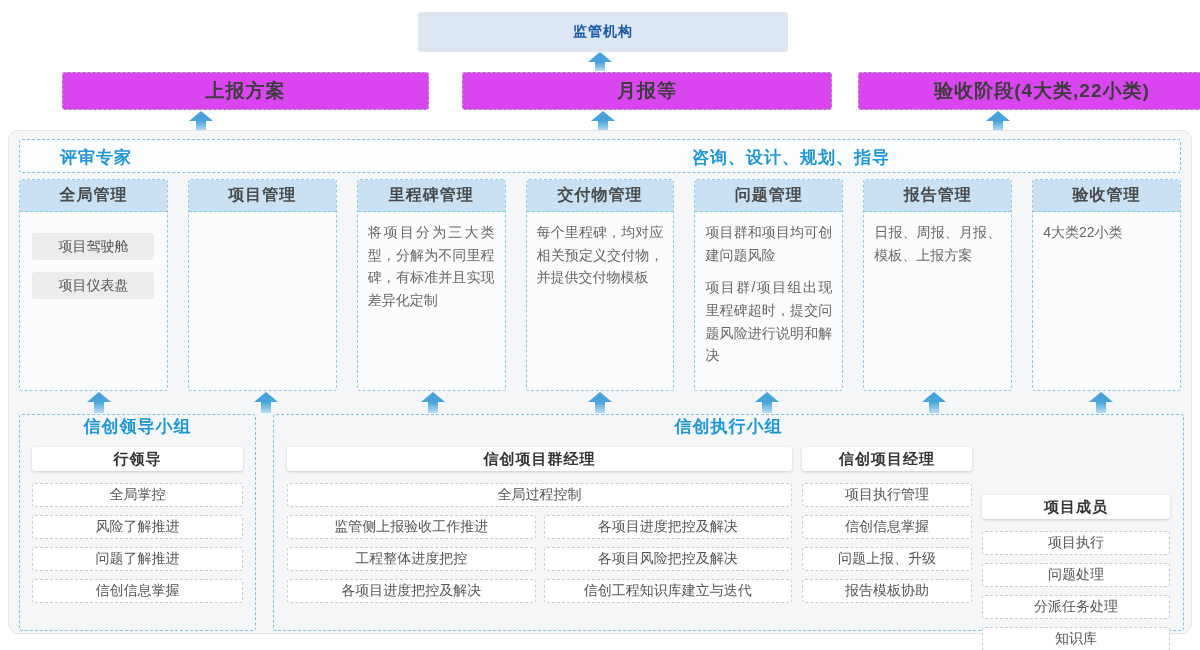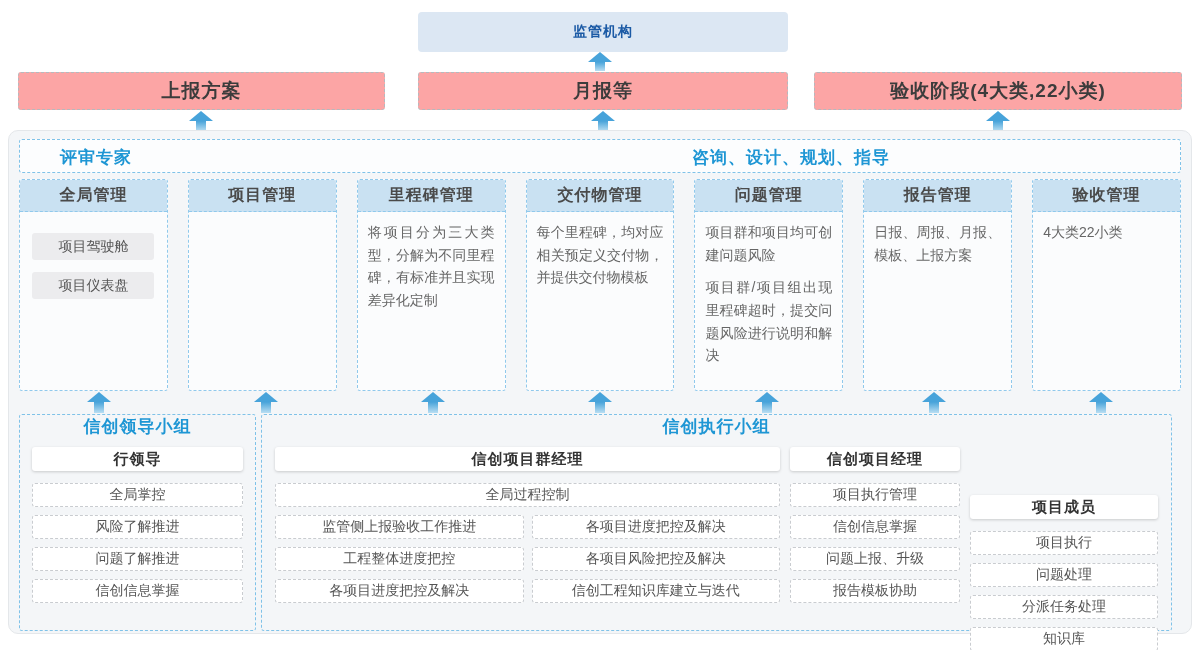--- a/index.html
+++ b/index.html
@@ -7,24 +7,24 @@
     position:relative;width:1200px;height:650px;background:#ffffff;
     font-family:"Liberation Sans","DejaVu Sans",sans-serif;overflow:hidden;
   }
   
   .reg-box{
     position:absolute;left:418px;top:12px;width:370px;height:40px;
     background:#dce7f3;border-radius:4px;display:flex;align-items:center;justify-content:center;
     color:#1b5aa5;font-size:14px;font-weight:bold;letter-spacing:1px;
   }
   .top-box{
-    position:absolute;top:72px;height:38px;background:#fca5a5;
+    position:absolute;top:72px;height:38px;background:#d946ef;
     border:1px dashed #b5b9bd;border-radius:3px;box-sizing:border-box;
     display:flex;align-items:center;justify-content:center;
-    color:#3c3c3c;font-size:19px;font-weight:bold;letter-spacing:1px;
+    color:#3c3c3c;font-size:19px;font-weight:bold;letter-spacing:1px;margin-left:44px;
   }
   
   .arrow{position:absolute;width:24px;display:flex;flex-direction:column;align-items:center;}
   .arrow::before{content:"";width:0;height:0;border-left:12px solid transparent;
     border-right:12px solid transparent;border-bottom:10px solid #47a3da;}
   .arrow::after{content:"";width:10px;flex:1;background:linear-gradient(to bottom,#47a3da,#b9def2);}
   
   .main{
     position:absolute;left:8px;top:130px;width:1184px;height:504px;
     background:#f4f6f8;border:1px solid #e4e7ea;border-radius:10px;box-sizing:border-box;
@@ -64,21 +64,21 @@
     display:flex;align-items:center;justify-content:center;
     color:#333;font-size:15px;font-weight:bold;letter-spacing:1px;
   }
   .item{
     height:24px;background:#fff;border:1px dashed #c9ccd0;border-radius:3px;box-sizing:border-box;
     display:flex;align-items:center;justify-content:center;color:#555;font-size:14px;white-space:nowrap;
   }
   .leader{left:10px;width:237px;}
   .leader .role{margin:6px 12px 12px;}
   .leader .item{margin:0 12px 8px;}
-  .exec{left:252px;width:911px;}
+  .exec{left:264px;width:911px;}
   .exec-row{display:flex;gap:10px;padding:6px 13px 0;}
   .sec{display:flex;flex-direction:column;}
   .sec .role{margin-bottom:12px;}
   .sec .item{margin-bottom:8px;}
   .sec-pgm{width:505px;}
   .pgm-grid{display:grid;grid-template-columns:1fr 1fr;column-gap:8px;}
   .sec-pm{width:170px;}
   .sec-member{flex:1;margin-top:48px;}
 </style>
 </head>

